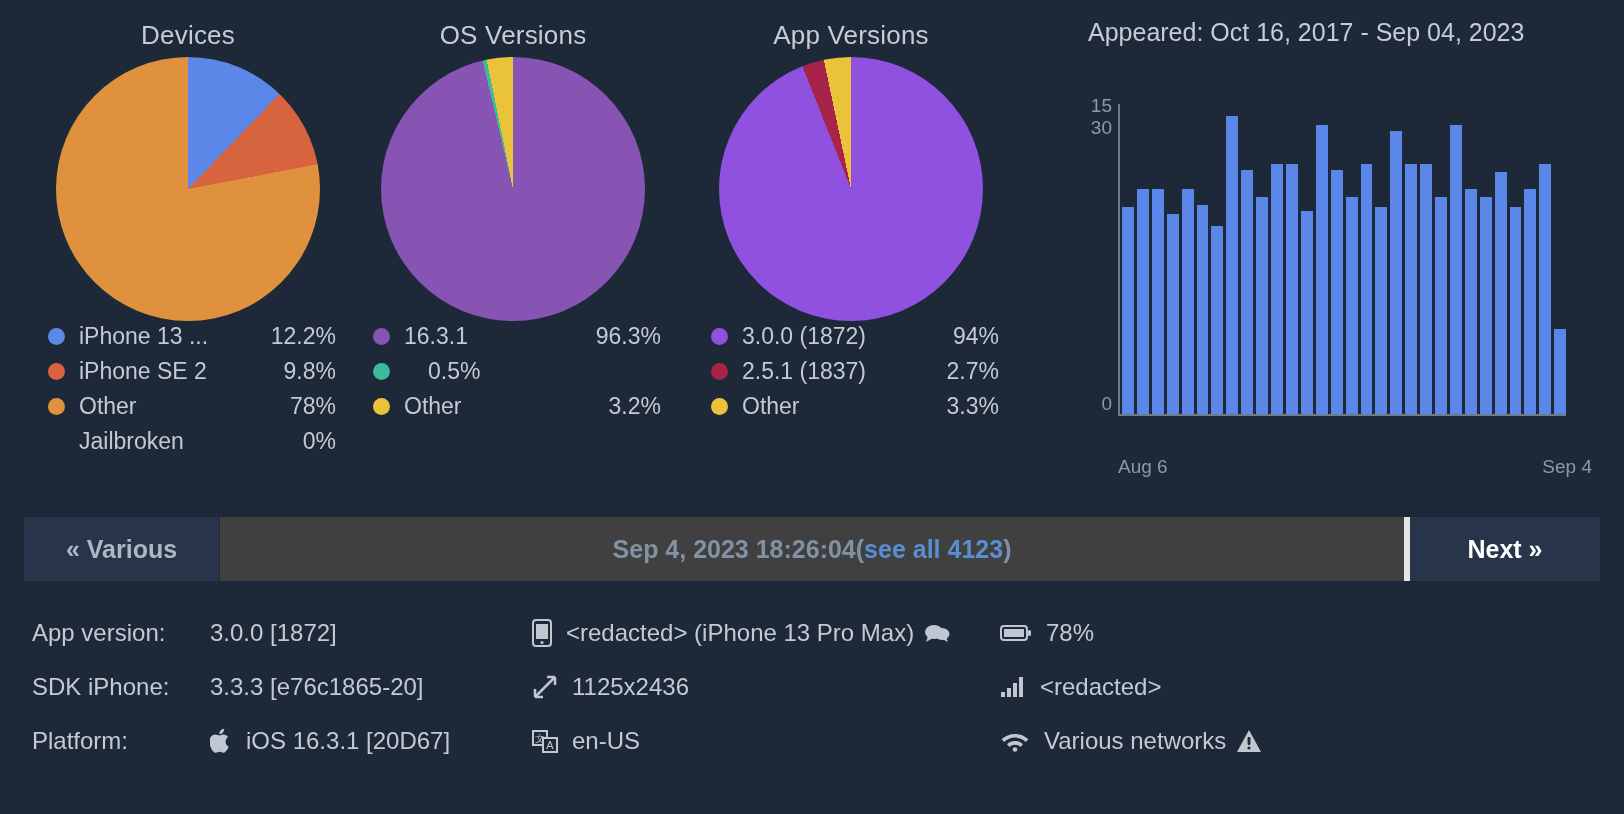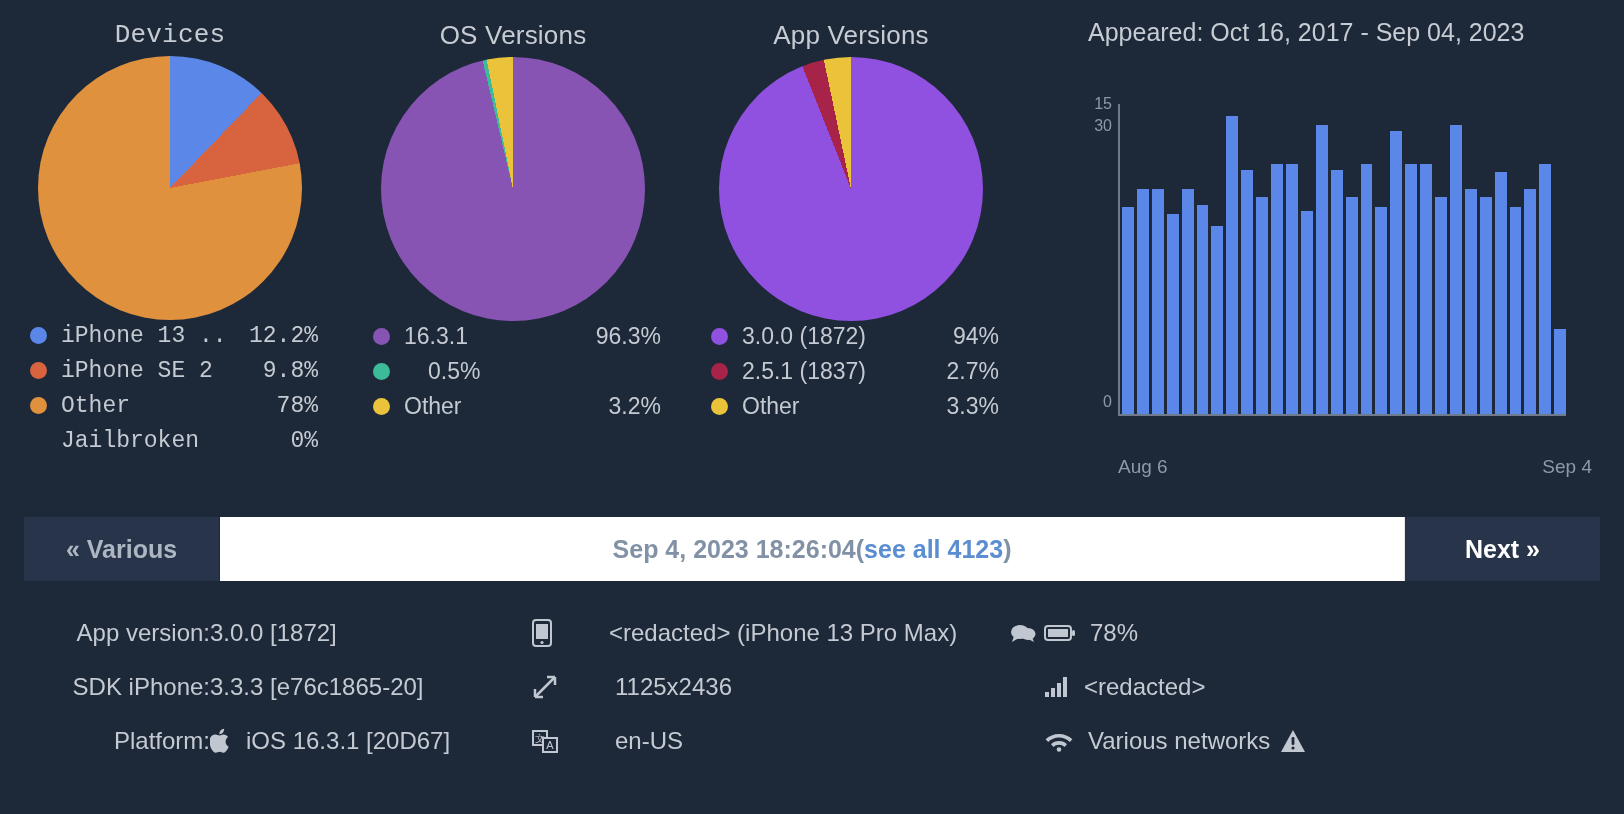--- a/index.html
+++ b/index.html
@@ -9,21 +9,21 @@
     background: #1d2838;
     font-family: "Liberation Sans", sans-serif;
     overflow: hidden;
   }
   .page { position: relative; width: 1624px; height: 814px; background: #1d2838; }
 
   
   .panels { position: absolute; left: 0; top: 0; width: 1624px; height: 500px; }
 
   .pie-panel { position: absolute; top: 0; width: 340px; }
-  .pie-panel.p1 { left: 0; font-family: Liberation Mono, monospace; }
+  .pie-panel.p1 { left: 18px; }
   .pie-panel.p2 { left: 343px; }
   .pie-panel.p3 { left: 681px; }
 
   .panel-title {
     text-align: center;
     font-size: 26px;
     color: #c7ccd4;
     padding-top: 20px;
     letter-spacing: .2px;
     white-space: nowrap;
@@ -49,21 +49,21 @@
   .legend-val { flex: 0 0 auto; text-align: right; white-space: nowrap; margin-left: 24px; }
 
   
   .bar-panel { position: absolute; left: 1040px; top: 0; width: 578px; height: 500px; }
   .bar-title {
     font-size: 25px; color: #c7ccd4;
     padding: 16px 26px 0 48px;
     line-height: 1.34;
   }
   .bar-plot { position: absolute; left: 78px; top: 104px; width: 448px; height: 312px; }
-  .y-lab { position: absolute; right: 100%; margin-right: 6px; color: #8d98a8; font-size: 16px; line-height: 1; white-space: nowrap;}
+  .y-lab { position: absolute; right: 100%; margin-right: 6px; color: #8d98a8; font-size: 19px; line-height: 1; white-space: nowrap;}
   .y-15 { top: -8px; }
   .y-30 { top: 14px; }
   .y-0 { top: 290px; }
   .axis-v { position: absolute; left: 0; top: 0; width: 2px; height: 312px; background: #6f7b8c; }
   .axis-h { position: absolute; left: 0; bottom: 0; width: 448px; height: 2px; background: #6f7b8c; }
   .bars { position: absolute; left: 4px; bottom: 2px; width: 444px; height: 310px;
           display: flex; align-items: flex-end; gap: 3px; }
   .bar { flex: 1 1 0; background: #5b87e8; }
   .x-lab { position: absolute; top: 428px; color: #8d98a8; font-size: 19px; margin-top: 28px; }
   .x-left { left: 78px; }
@@ -72,36 +72,36 @@
   
   .pager { position: absolute; left: 24px; top: 517px; width: 1576px; height: 64px; display: flex; }
   .pg-btn {
     background: #28344a; color: #aeb6c2;
     font-weight: bold; font-size: 25px;
     display: flex; align-items: center; justify-content: center;
     border-right: 1px solid #1d2838;
     cursor: pointer; user-select: none;
   }
   .pg-prev { width: 196px; }
-  .pg-next { width: 196px; border-right: none; border-left: 1px solid #e5e5e5; color: #ffffff; }
+  .pg-next { width: 196px; border-right: none; border-left: 6px solid #e5e5e5; color: #ffffff; }
   .pg-mid {
-    flex: 1 1 auto; background: #ffffff;
+    flex: 1 1 auto; background: #404040;
     display: flex; align-items: center; justify-content: center;
     font-size: 25px; font-weight: bold; color: #8292a6;
     white-space: nowrap;
   }
   .pg-mid .lnk { color: #5b8dd1; cursor: pointer; }
   .pg-mid .paren { color: #8292a6; }
 
   
   .details { position: absolute; left: 32px; top: 606px; width: 1570px; }
-  .drow { display: flex; align-items: center; height: 54px; text-align: right; }
+  .drow { display: flex; align-items: center; height: 54px; }
   .dcol { display: flex; align-items: center; font-size: 24px; color: #c5cad2; white-space: nowrap; }
   .dcol.c1 { width: 500px; }
-  .dcol.c2 { width: 512px; gap: 43px; }
+  .dcol.c2 { width: 468px; }
   .dcol.c3 { flex: 1 1 auto; }
   .dlabel { width: 178px; color: #c5cad2; }
   .dval { color: #c5cad2; }
   .ic { display: inline-flex; align-items: center; justify-content: center; margin-right: 14px; fill: #c1c7d0; }
   .ic svg { display: block; }
   .ic-after { display: inline-flex; align-items: center; margin-left: 10px; fill: #c1c7d0; }
 </style>
 </head>
 <body>
 

